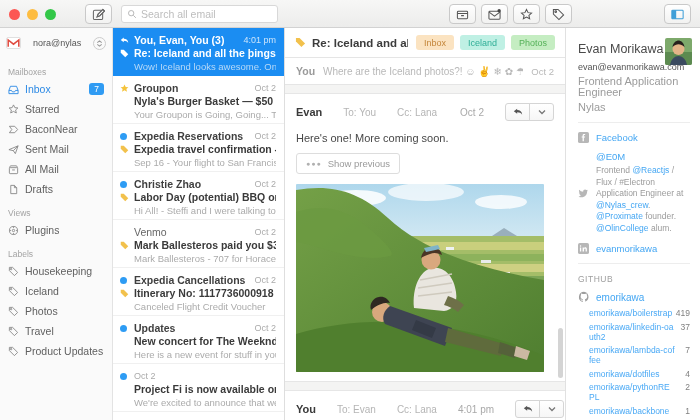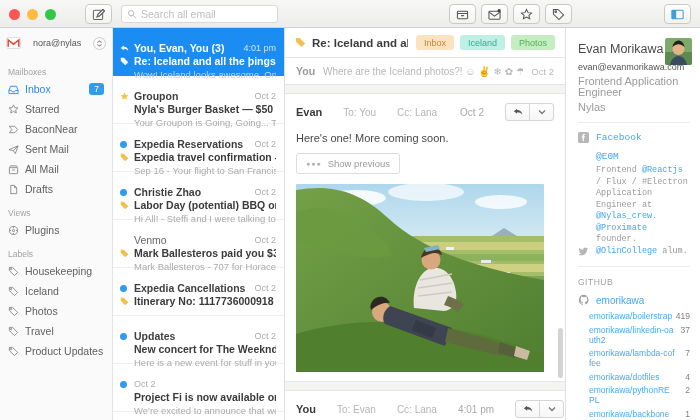--- a/index.html
+++ b/index.html
@@ -38,21 +38,21 @@
   .nav-item { display:flex; align-items:center; gap:6px; padding:4px 8px; font-size:10.5px;
     color:#606060; cursor:pointer; white-space:nowrap; }
   .nav-item svg { width:11px; height:11px; flex:none; }
   .nav-item .lbl { overflow:hidden; }
   .nav-item.active { color:#2d8ae5; }
   .badge { margin-left:auto; background:#2f9bf3; color:#fff; font-size:8.5px;
     padding:1px 5px; border-radius:3px; }
 
   
   .list { width:172px; flex:none; background:#fff; border-right:1px solid #dedede; overflow:hidden; }
-  .thread-item { height:48px; padding:14px 8px 0 7px; border-bottom:1px solid #f0f0f0; cursor:pointer; }
+  .thread-item { height:48px; padding:6px 8px 0 7px; border-bottom:1px solid #f0f0f0; cursor:pointer; }
   .ti-row { display:flex; align-items:center; gap:4px; line-height:13px; white-space:nowrap; overflow:hidden; }
   .ind { width:10px; flex:none; display:flex; align-items:center; }
   .ind svg { width:9px; height:9px; }
   .dot { width:7px; height:7px; border-radius:50%; background:#2e9cf4; }
   .ti-sender { flex:1; font-size:10.5px; font-weight:bold; color:#3f3f3f; overflow:hidden; }
   .ti-date { font-size:9px; color:#ababab; flex:none; }
   .ti-subject { font-size:10.5px; font-weight:bold; color:#3a3a3a; overflow:hidden; }
   .ti-snippet { font-size:9.5px; color:#ababab; overflow:hidden; }
   .thread-item.selected { background:#1b8df2; border-bottom-color:#1b8df2; }
   .thread-item.selected .ti-sender,.thread-item.selected .ti-subject { color:#fff; }
@@ -99,21 +99,21 @@
 
   
   .contact { width:135px; flex:none; background:#fff; border-left:1px solid #e1e1e1;
     padding:14px 10px 0 12px; overflow:hidden; position:relative; }
   .avatar { position:absolute; top:10px; right:8px; width:27px; height:27px;
     border-radius:2px; overflow:hidden; }
   .contact-name { font-size:12.5px; color:#4a4a4a; }
   .contact-email { font-size:9px; color:#555; margin-top:6px; }
   .contact-role { font-size:11px; color:#9b9b9b; margin-top:4px; line-height:11px; }
   .c-div { border-top:1px solid #ededed; margin:9px 0 0 0; }
-  .social-row { display:flex; gap:7px; margin-top:8px; align-items:flex-end;font-family:Liberation Mono, monospace; }
+  .social-row { display:flex; gap:7px; margin-top:8px; align-items:center; }
   .social-row svg { width:11px; height:11px; flex:none; margin-top:1px; }
   .social-link { color:#45a7f3; font-size:9.5px; cursor:pointer; }
   .bio { font-size:8.5px; color:#9b9b9b; line-height:11.5px; margin-top:3px; }
   .bio .lnk { color:#45a7f3; cursor:pointer; }
   .github-label { margin-top:10px; font-size:8.5px; color:#9e9e9e; letter-spacing:.5px; }
   .gh-user { display:flex; gap:6px; align-items:center; margin-top:7px; }
   .gh-user svg { width:12px; height:12px; }
   .gh-user .social-link { font-size:10px; }
   .repo-list { margin:5px 0 0 11px; }
   .repo-row { display:flex; margin-top:3.5px; line-height:10px; align-items:flex-start; }
@@ -401,20 +401,24 @@
           <span class="ti-sender">Expedia Cancellations</span>
           <span class="ti-date">Oct 2</span>
           </div>
         <div class="ti-row">
             <span class="ind">
               <svg viewBox="0 0 12 12">
                 <path d="M1 5V1h4l6 6-4 4z" fill="#f2c14c"></path>
               </svg>
             </span>
           <span class="ti-subject">Itinerary No: 1117736000918 - C...</span>
+          </div>
+        <div class="ti-row">
+            <span class="ind"></span>
+          <span class="ti-snippet">Canceled Flight Credit Voucher</span>
           </div>
       </div>
 
       <div class="thread-item">
         <div class="ti-row">
             <span class="ind">
               <span class="dot"></span>
             </span>
           <span class="ti-sender">Updates</span>
           <span class="ti-date">Oct 2</span>
@@ -590,20 +594,27 @@
           <path d="M11 2.6c-.4.2-.8.3-1.2.4.4-.3.7-.7.9-1.2-.4.3-.9.4-1.4.5C8.9 1.9 8.3 1.6 7.7 1.6c-1.2 0-2.1 1-2.1 2.1 0 .2 0 .3.1.5-1.8-.1-3.3-.9-4.4-2.2-.2.3-.3.7-.3 1.1 0 .7.4 1.4 1 1.8-.4 0-.7-.1-1-.3 0 1 .7 1.9 1.7 2.1-.2 0-.4.1-.6.1h-.5c.3.9 1.1 1.5 2 1.5-.7.6-1.6.9-2.6.9H.5c1 .6 2.1 1 3.3 1 4 0 6.1-3.3 6.1-6.1v-.3c.4-.3.8-.7 1.1-1.2z" fill="#b7b7b7"></path>
         </svg>
         <div>
           <div class="social-link">@E0M</div>
           <div class="bio" id="bio">
             
           <span>Frontend </span><span class="lnk">@Reactjs</span><span> / Flux / #Electron Application Engineer at </span><span class="lnk">@Nylas_crew</span><span>. </span><span class="lnk">@Proximate</span><span> founder. </span><span class="lnk">@OlinCollege</span><span> alum.</span></div>
         </div>
       </div>
 
+      <div class="social-row">
+        <svg viewBox="0 0 12 12">
+          <rect width="12" height="12" rx="2" fill="#b7b7b7"></rect>
+          <path d="M3.5 4.8v4.4H2.1V4.8zM2.8 2.5c.5 0 .8.3.8.8s-.3.8-.8.8-.8-.3-.8-.8.3-.8.8-.8zM5 4.8h1.4v.6c.3-.4.8-.7 1.5-.7 1.1 0 1.8.7 1.8 2v2.5H8.3V7c0-.7-.3-1.1-.8-1.1s-.9.4-.9 1.1v2.2H5z" fill="#fff"></path>
+        </svg>
+        <span class="social-link">evanmorikawa</span>
+      </div>
 
       <div class="c-div"></div>
       <div class="github-label">GITHUB</div>
       <div class="gh-user">
         <svg viewBox="0 0 12 12">
           <path d="M6 .8a5.2 5.2 0 00-1.6 10.1c.3 0 .4-.1.4-.3v-1c-1.5.3-1.8-.7-1.8-.7-.2-.6-.6-.8-.6-.8-.5-.3 0-.3 0-.3.5 0 .8.5.8.5.5.8 1.2.6 1.5.4 0-.3.2-.6.3-.7-1.2-.1-2.4-.6-2.4-2.6 0-.6.2-1 .5-1.4 0-.1-.2-.7.1-1.4 0 0 .4-.1 1.4.5a5 5 0 012.6 0c1-.6 1.4-.5 1.4-.5.3.7.1 1.3.1 1.4.3.4.5.8.5 1.4 0 2-1.2 2.5-2.4 2.6.2.2.4.5.4.9v1.4c0 .2.1.3.4.3A5.2 5.2 0 006 .8z" fill="#9e9e9e"></path>
         </svg>
         <span class="social-link">emorikawa</span>
       </div>
       <div class="repo-list" id="repo-list">

